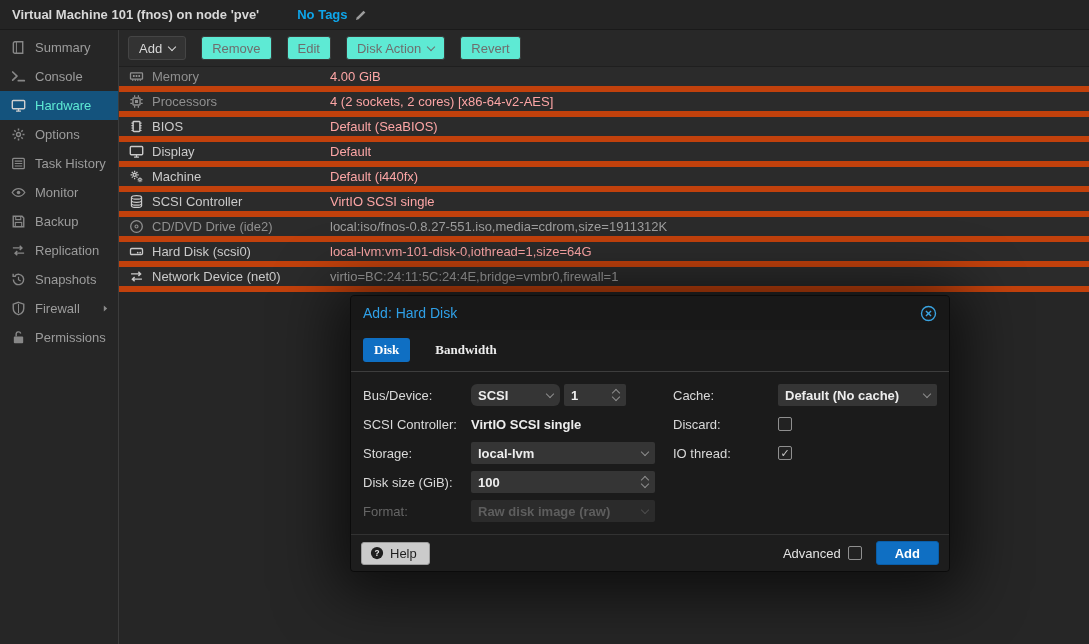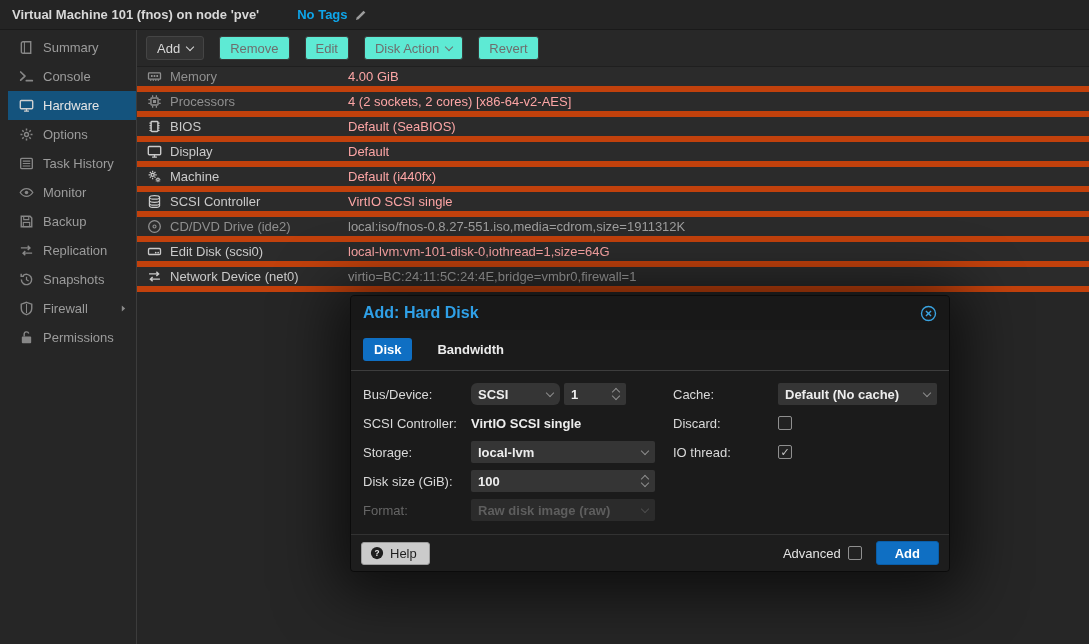--- a/index.html
+++ b/index.html
@@ -12,26 +12,26 @@
             display:flex; align-items:center; padding:0 12px; }
   .vm-title { color:#d8d8d8; font-weight:bold; }
   .tags { display:flex; align-items:center; gap:6px; margin-left:38px; }
   .tags-label { color:#0ea5e9; font-weight:bold; }
   .icn-wrap { display:inline-flex; width:16px; height:16px; flex:none; align-items:center; justify-content:center; }
   .icn-wrap svg { width:100%; height:100%; }
   .tags .icn-wrap { color:#9d9d9d; width:14px; height:14px; }
 
   
   .main { display:flex; height:614px; }
-  .sidebar { width:137px; flex:none; background:#262626; border-right:1px solid #3c3c3c; padding-top:3px;padding-left:8px; }
+  .sidebar { width:119px; flex:none; background:#262626; border-right:1px solid #3c3c3c; padding-top:3px; }
   .nav-item { height:29px; display:flex; align-items:center; gap:9px; padding:0 8px 0 11px;
               color:#9c9c9c; cursor:pointer; }
   .nav-item .icn-wrap { color:#878787; width:15px; height:15px; }
   .nav-label { white-space:nowrap; }
-  .nav-item.active { background:#14537d; color:#e5e5e5; }
+  .nav-item.active { background:#14537d; color:#5eead4; }
   .nav-item.active .icn-wrap { color:#d0d0d0; }
   .nav-item .caret { margin-left:auto; width:9px; height:9px; color:#8a8a8a; }
 
   .content { flex:1; display:flex; flex-direction:column; background:#262626; }
 
   
   .toolbar { height:37px; flex:none; display:flex; align-items:center; gap:15px;
              padding:0 9px; background:#282828; border-bottom:1px solid #1f1f1f; }
   .tb-btn { display:inline-flex; align-items:center; gap:7px; height:24px; padding:0 10px;
             background:#333333; border:1px solid #454545; border-radius:3px;
@@ -53,26 +53,26 @@
   .hw-label.dim { color:#8f8f8f; }
   .hw-value { flex:1; color:#fca5a5; white-space:nowrap; overflow:hidden; }
   .hw-value.dim { color:#9e9e9e; }
 
   
   .dialog { position:absolute; left:350px; top:295px; width:600px; height:277px;
             background:#1b1b1b; border:1px solid #0b0b0b; border-radius:4px;
             box-shadow:0 8px 60px 14px rgba(0,0,0,.65); display:flex; flex-direction:column; }
   .dlg-header { height:34px; flex:none; display:flex; align-items:center; padding:0 12px;
                 background:#181818; border-radius:4px 4px 0 0; }
-  .dlg-title { color:var(--title-blue,#2fa0e7); font-size:16px; font-weight:bold; }
+  .dlg-title { color:var(--title-blue,#2fa0e7); font-size:14px; font-weight:normal; }
   .dlg-close { margin-left:auto; width:17px; height:17px; color:#3aa3e0; cursor:pointer; }
   .dlg-close svg { width:100%; height:100%; }
 
   .dlg-tabbar { flex:none; display:flex; align-items:center; padding:8px 12px 9px 12px;
-                border-bottom:1px solid #3d3d3d; }
+                border-bottom:1px solid #3d3d3d;font-family:Liberation Serif, serif; }
   .dlg-tab { font-weight:bold; color:#ececec; padding:4px 11px; border-radius:3px; cursor:pointer; }
   .dlg-tab.active { background:var(--accent-blue,#0f6fc3); color:#ffffff; }
   .dlg-tab + .dlg-tab { margin-left:14px; }
 
   .dlg-form { flex:1; display:flex; padding:12px 12px 4px 12px; }
   .fcol-left { width:292px; flex:none; margin-right:18px; }
   .fcol-right { flex:1; }
   .frow { display:flex; align-items:center; height:22px; margin-bottom:7px; }
   .flabel { width:108px; flex:none; color:#d9d9d9; }
   .fcol-right .flabel { width:105px; }
@@ -346,21 +346,21 @@
           </div>
           <div class="hw-row">
             <div class="hw-label">
               <span class="icn-wrap ">
                 <svg viewBox="0 0 16 16">
                   <rect x="1.6" y="4.8" width="12.8" height="6.4" rx="1.2" fill="none" stroke="currentColor" stroke-width="1.4"></rect>
                   <circle cx="11.9" cy="9.1" r="0.9" fill="currentColor"></circle>
                   <circle cx="9.3" cy="9.1" r="0.9" fill="currentColor"></circle>
                 </svg>
               </span>
-              <span>Edit Disk (scsi0)</span>
+              <span>Hard Disk (scsi0)</span>
             </div>
             <div class="hw-value">local-lvm:vm-101-disk-0,iothread=1,size=64G</div>
           </div>
           <div class="hw-row">
             <div class="hw-label">
               <span class="icn-wrap ">
                 <svg viewBox="0 0 16 16">
                   <path d="M2.2 5.2h10M10 2.9l2.4 2.3L10 7.5" fill="none" stroke="currentColor" stroke-width="1.5"></path>
                   <path d="M13.8 10.8h-10M6 8.5l-2.4 2.3L6 13.1" fill="none" stroke="currentColor" stroke-width="1.5"></path>
                 </svg>

